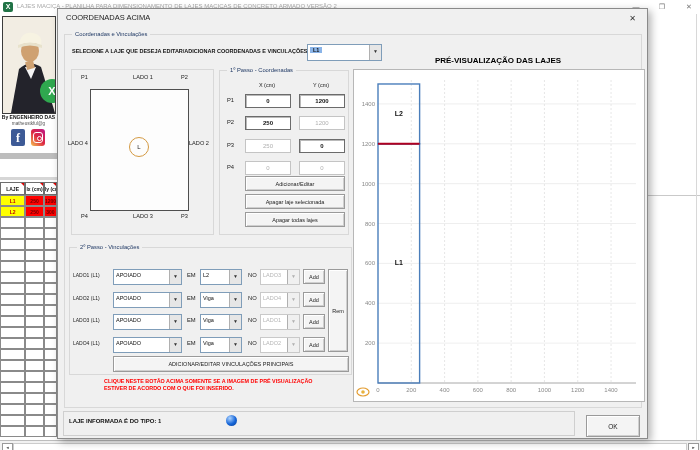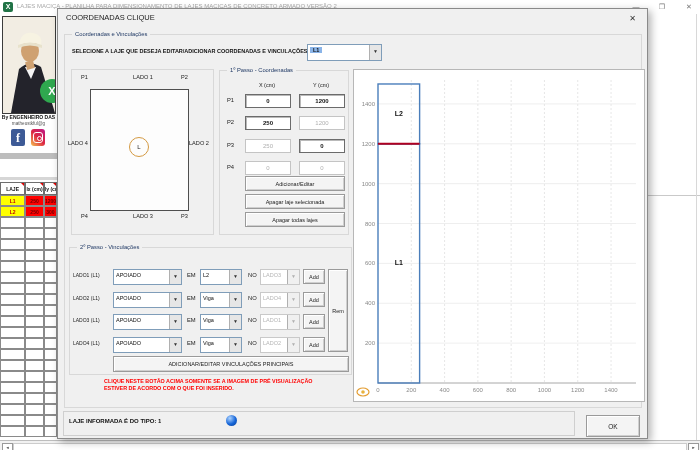--- a/index.html
+++ b/index.html
@@ -253,21 +253,21 @@
     <div class="abs rs-vline"></div>
   </div>
 
   <div class="abs" id="h-scroll">
     <div class="abs scr-btn" style="left:2px;">◄</div>
     <div class="abs scr-track"></div>
     <div class="abs scr-btn" style="left:688px;">►</div>
   </div>
 
   <div class="abs" id="dialog">
-    <div class="abs dlg-title nowrap">COORDENADAS CLIQUE</div>
+    <div class="abs dlg-title nowrap">COORDENADAS ACIMA</div>
     <div class="abs dlg-close">✕</div>
 
     <div class="abs grp" style="left:6px;top:25px;width:576px;height:372px;">
       <span class="legend">Coordenadas e Vinculações</span>
     </div>
 
     <div class="abs sel-label nowrap">SELECIONE A LAJE QUE DESEJA EDITAR/ADICIONAR COORDENADAS E VINCULAÇÕES</div>
     <div class="abs dd" style="left:249px;top:35px;width:73px;height:15px;">
       <span class="dd-val"><span class="sel-hl">L1</span></span>
       <span class="dd-btn">▼</span>
@@ -385,20 +385,21 @@
     <div class="vbbtn" style="left:245px;top:328px;width:20px;height:13px;">Add</div>
 
     <div class="vbbtn" style="left:270px;top:260px;width:18px;height:81px;">Rem</div>
     <div class="vbbtn" style="left:55px;top:347px;width:234px;height:14px;">ADICIONAR/EDITAR VINCULAÇÕES PRINCIPAIS</div>
 
     <div class="abs warn">
       <div>CLIQUE NESTE BOTÃO ACIMA SOMENTE SE A IMAGEM DE PRÉ VISUALIZAÇÃO</div>
       <div>ESTIVER DE ACORDO COM O QUE FOI INSERIDO.</div>
     </div>
 
+    <div class="abs chart-title nowrap">PRÉ-VISUALIZAÇÃO DAS LAJES</div>
     <div class="abs chart-box">
       <svg id="preview-svg" width="288" height="329">
           <line x1="57.29032258064516" y1="10" x2="57.29032258064516" y2="313" stroke="#dcdcdc" stroke-width="0.7" stroke-dasharray="2,2"></line>
           <line x1="90.58064516129032" y1="10" x2="90.58064516129032" y2="313" stroke="#dcdcdc" stroke-width="0.7" stroke-dasharray="2,2"></line>
           <line x1="123.87096774193549" y1="10" x2="123.87096774193549" y2="313" stroke="#dcdcdc" stroke-width="0.7" stroke-dasharray="2,2"></line>
           <line x1="157.16129032258064" y1="10" x2="157.16129032258064" y2="313" stroke="#dcdcdc" stroke-width="0.7" stroke-dasharray="2,2"></line>
           <line x1="190.4516129032258" y1="10" x2="190.4516129032258" y2="313" stroke="#dcdcdc" stroke-width="0.7" stroke-dasharray="2,2"></line>
           <line x1="223.74193548387098" y1="10" x2="223.74193548387098" y2="313" stroke="#dcdcdc" stroke-width="0.7" stroke-dasharray="2,2"></line>
           <line x1="257.0322580645161" y1="10" x2="257.0322580645161" y2="313" stroke="#dcdcdc" stroke-width="0.7" stroke-dasharray="2,2"></line>
           <line x1="24" y1="273.13157894736844" x2="282" y2="273.13157894736844" stroke="#e7e7e7" stroke-width="0.7"></line>

